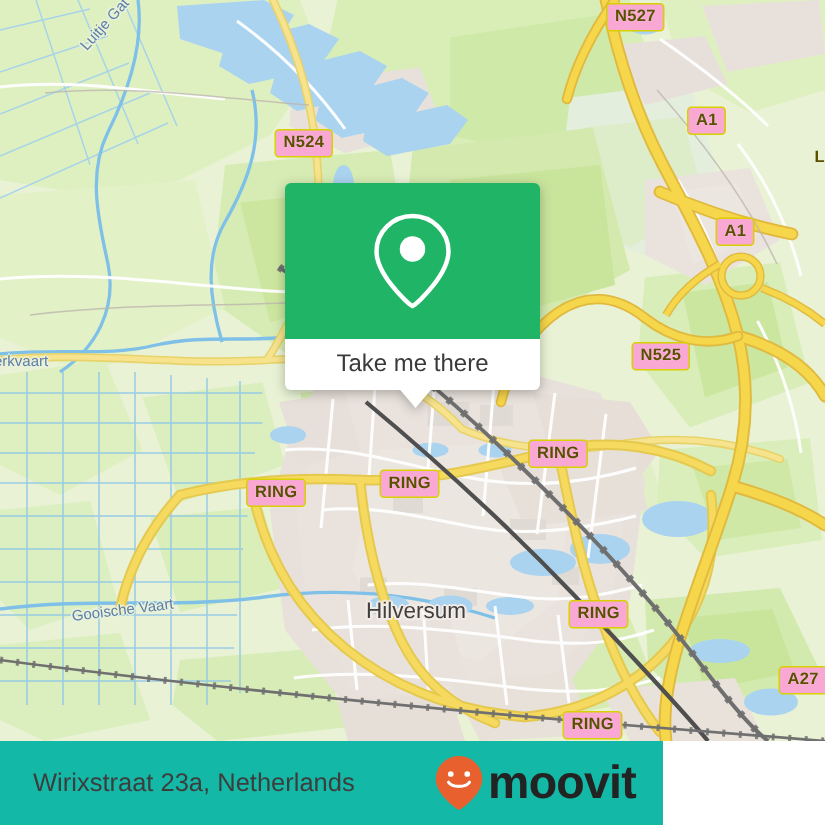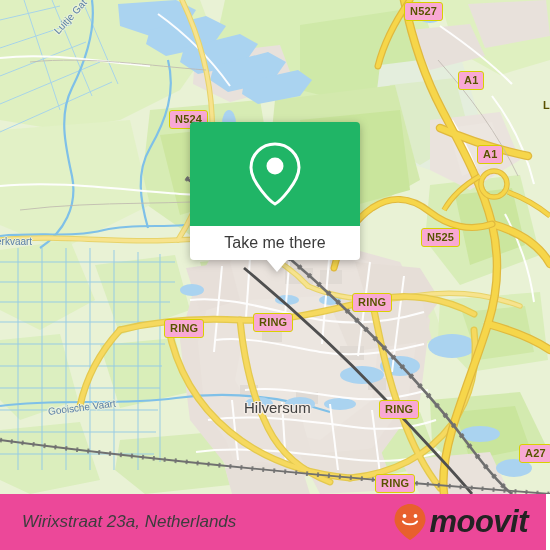--- a/index.html
+++ b/index.html
@@ -126,29 +126,28 @@
     color: #4d4d4d;
     font-size: 13px;
     font-family: "Liberation Sans", sans-serif;
   }
 
   
   #footer {
     position: absolute;
     left: 0;
     top: 494px;
-    width: 546px;
+    width: 442px;
     height: 56px;
-    background: #ec4899;
+    background: #14b8a6;
     display: flex;
     align-items: center;
     justify-content: space-between;
     padding: 0 18px 0 22px;
     box-sizing: border-box;
-    font-style: italic;
   }
   #address {
     color: #3d3d3d;
     font-size: 17px;
     font-family: "Liberation Sans", sans-serif;
   }
   #brand {
     display: flex;
     align-items: center;
     gap: 2px;
@@ -412,21 +411,21 @@
     </svg>
 
     <div class="water-label" style="left:56px; top:27px; transform:rotate(-48deg); transform-origin:left center;">Luitje Gat</div>
     <div class="water-label" style="left:-4px; top:236px;">erkvaart</div>
     <div class="water-label" style="left:48px; top:406px; transform:rotate(-7deg); transform-origin:left center;">Gooische Vaart</div>
 
     <div class="place-label" style="left:244px; top:399px;">Hilversum</div>
 
     <div class="shield" style="left:404px; top:2px;">N527</div>
     <div class="shield" style="left:458px; top:71px;">A1</div>
-    <div class="shield" style="left:169px; top:86px;margin-top:24px;">N524</div>
+    <div class="shield" style="left:183px; top:86px;">N524</div>
     <div class="shield" style="left:477px; top:145px;">A1</div>
     <div class="shield" style="left:421px; top:228px;">N525</div>
     <div class="shield" style="left:352px; top:293px;">RING</div>
     <div class="shield" style="left:253px; top:313px;">RING</div>
     <div class="shield" style="left:164px; top:319px;">RING</div>
     <div class="shield" style="left:379px; top:400px;">RING</div>
     <div class="shield" style="left:519px; top:444px;">A27</div>
     <div class="shield" style="left:375px; top:474px;">RING</div>
 
     <div class="edge-label" style="left:543px; top:99px;">L</div>

